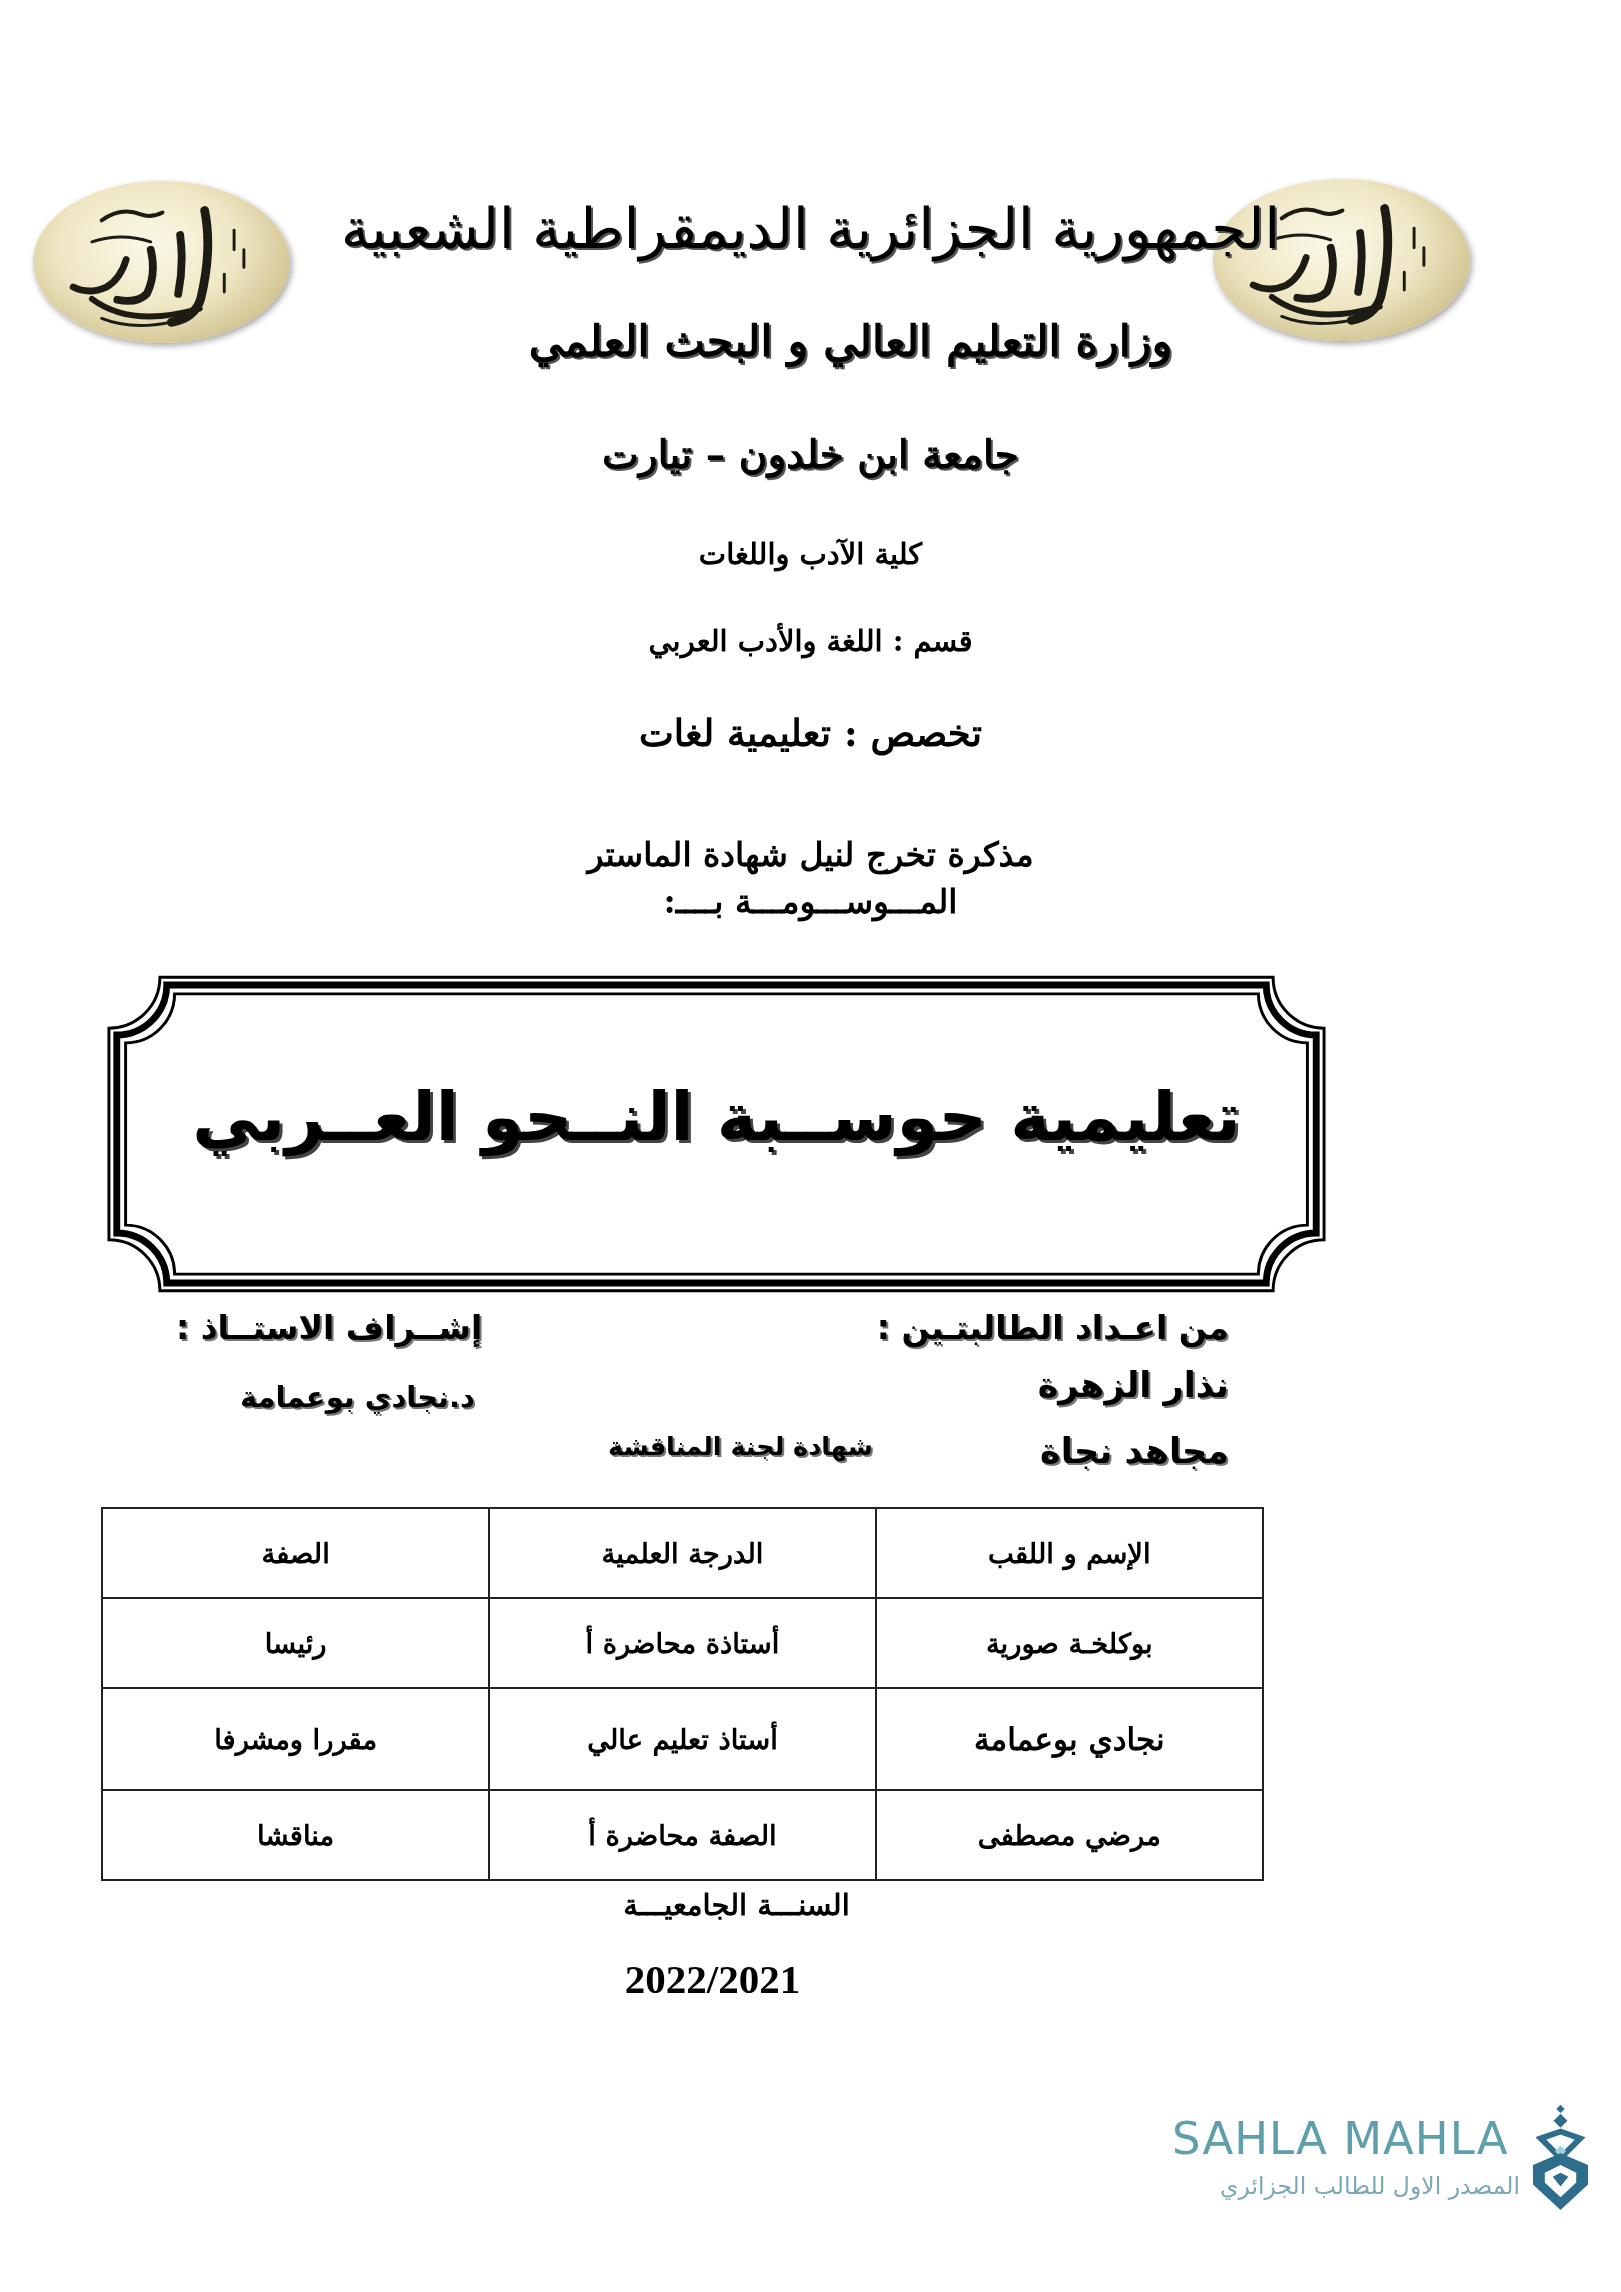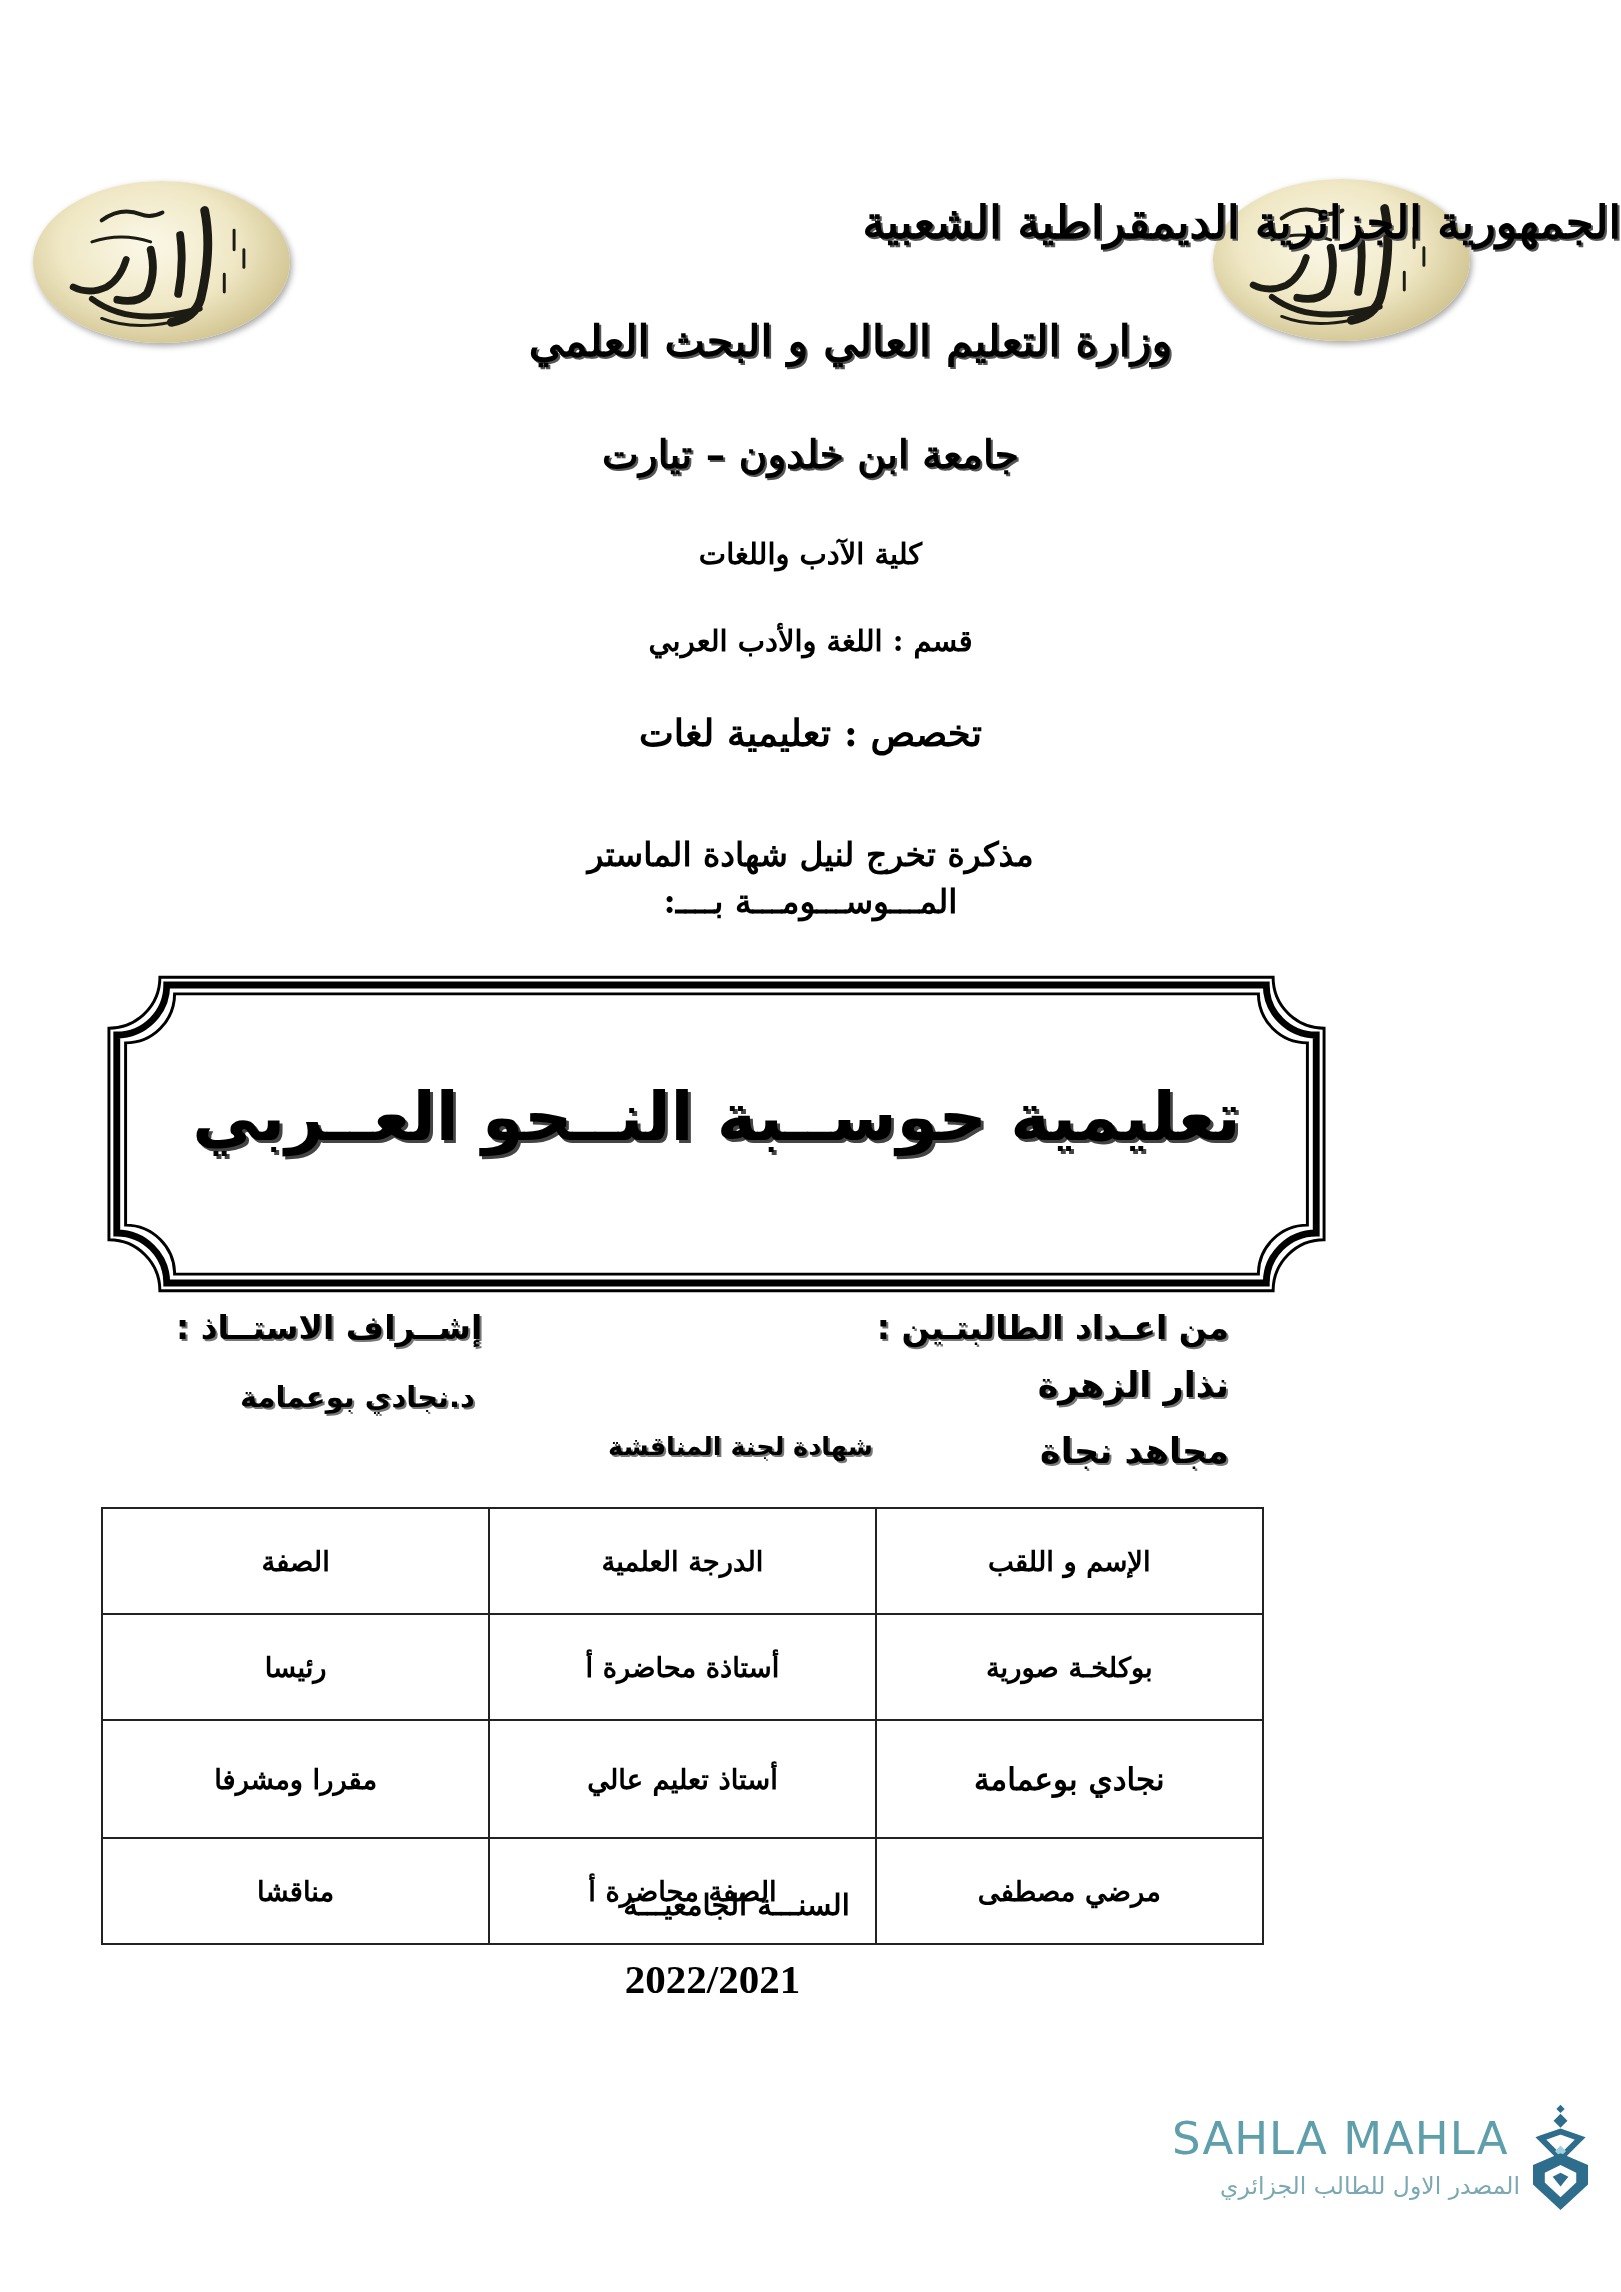--- a/index.html
+++ b/index.html
@@ -6,38 +6,38 @@
     body { width:1621px; height:2293px; position:relative; overflow:hidden;
            font-family:"DejaVu Serif","Liberation Serif",serif; color:#000; }
     .line { position:absolute; left:0; width:1621px; text-align:center; direction:rtl; white-space:nowrap; }
     .shadow { text-shadow: 2px 2px 0 #555; }
 
     .logo { position:absolute; width:257px; height:162px; border-radius:50%;
             background: radial-gradient(ellipse at 45% 40%, #fbf8e8 0%, #efe7c4 45%, #cdbf8a 80%, #8f8255 100%);
             box-shadow: 2px 2.9px 5.9px rgba(0,0,0,0.35); overflow:hidden; }
     .logo svg { position:absolute; left:0; top:0; }
 
-    .h1 { font-weight:bold; font-size:45px;text-align:right; }
+    .h1 { font-weight:normal; font-size:56px; }
     .h2 { font-weight:bold; font-size:43px; }
     .h3 { font-weight:bold; font-size:39px; }
     .h4 { font-weight:bold; font-size:29px; }
     .h5 { font-weight:bold; font-size:29px; }
     .h6 { font-weight:bold; font-size:37px; }
     .h7 { font-weight:bold; font-size:33px; }
     .h8 { font-weight:bold; font-size:33px; }
 
     .frame { position:absolute; left:106px; top:974px; width:1221px; height:320px; }
     .title { position:absolute; left:106px; top:1078px; width:1221px; text-align:center; direction:rtl;
              font-weight:bold; font-size:67px; font-family:"DejaVu Sans","Liberation Sans",sans-serif; text-shadow:2.9px 2.9px 0 #444; }
 
     .info { position:absolute; direction:rtl; font-weight:bold; white-space:nowrap;
             font-family:"DejaVu Sans","Liberation Sans",sans-serif; text-shadow:2px 2px 0 #777; }
 
     table.jury { position:absolute; left:101px; top:1507px; width:1163px; border-collapse:collapse; direction:rtl; }
-    table.jury td { border:2px solid #222; text-align:center; font-weight:bold; font-size:27.4px; padding:8px; }
+    table.jury td { border:2px solid #222; text-align:center; font-weight:bold; font-size:27.4px; padding:0; }
     table.jury tr.r0 td { height:88px; }
     table.jury tr.r1 td { height:88px; }
     table.jury tr.r2 td { height:100px; }
     table.jury tr.r3 td { height:88px; }
 
     .year-label { font-weight:bold; font-size:29px; }
     .year { font-weight:bold; font-size:41px; direction:ltr; font-family:"Liberation Serif","DejaVu Serif",serif; }
 
     .brand { position:absolute; left:1172px; top:2112px; width:431px; height:108px; }
     .brand-name { position:absolute; left:0; top:0; font-family:"DejaVu Sans","Liberation Sans",sans-serif;

